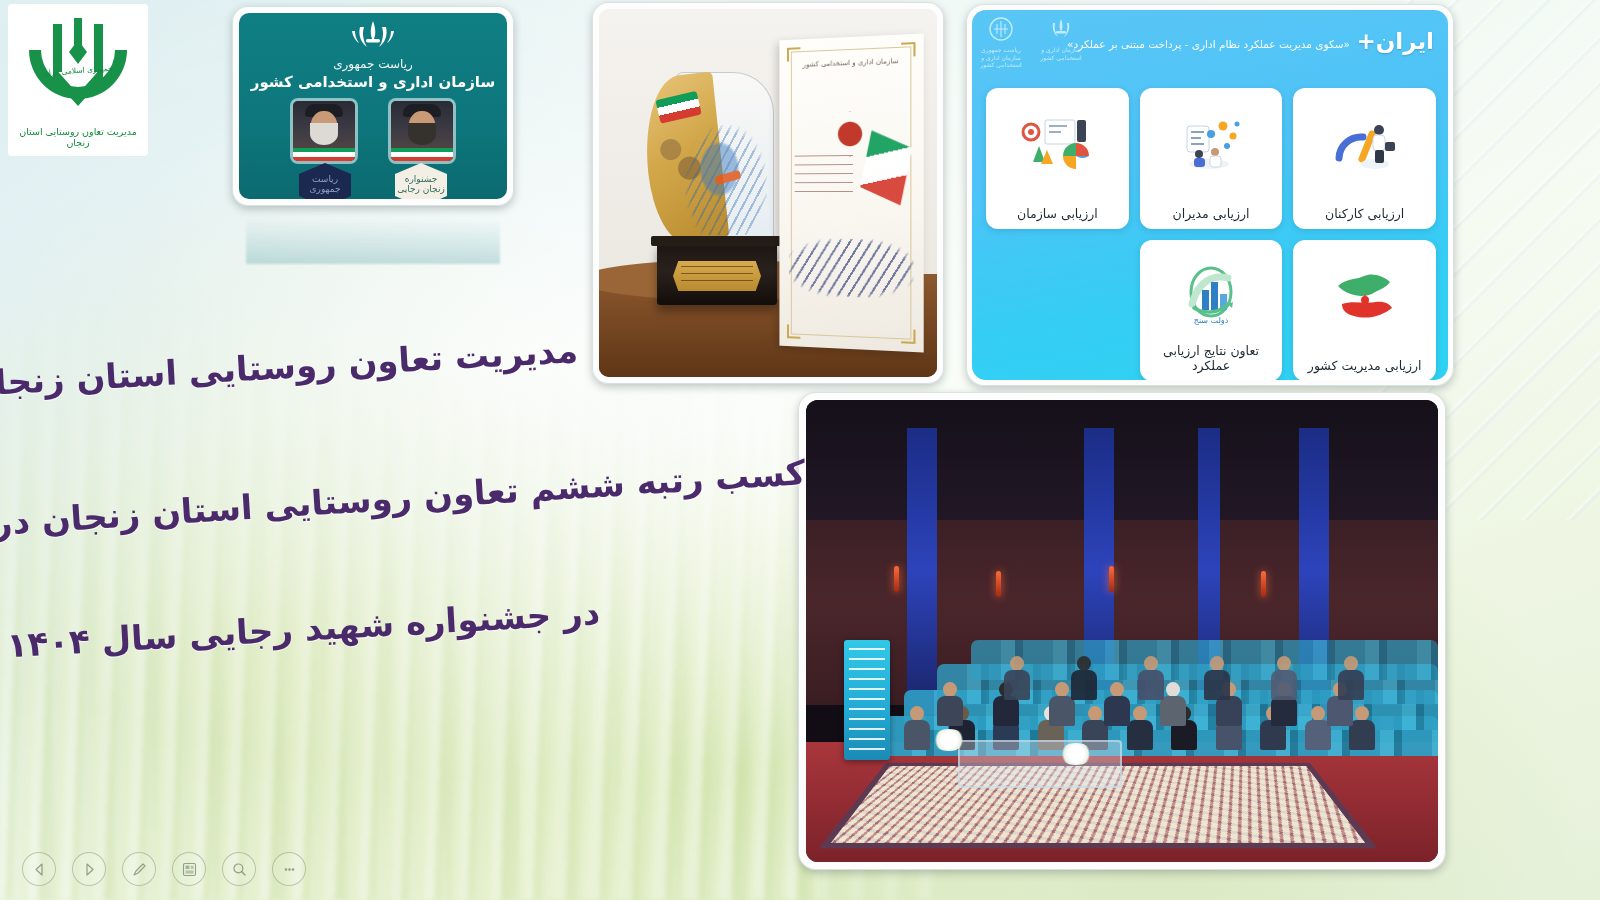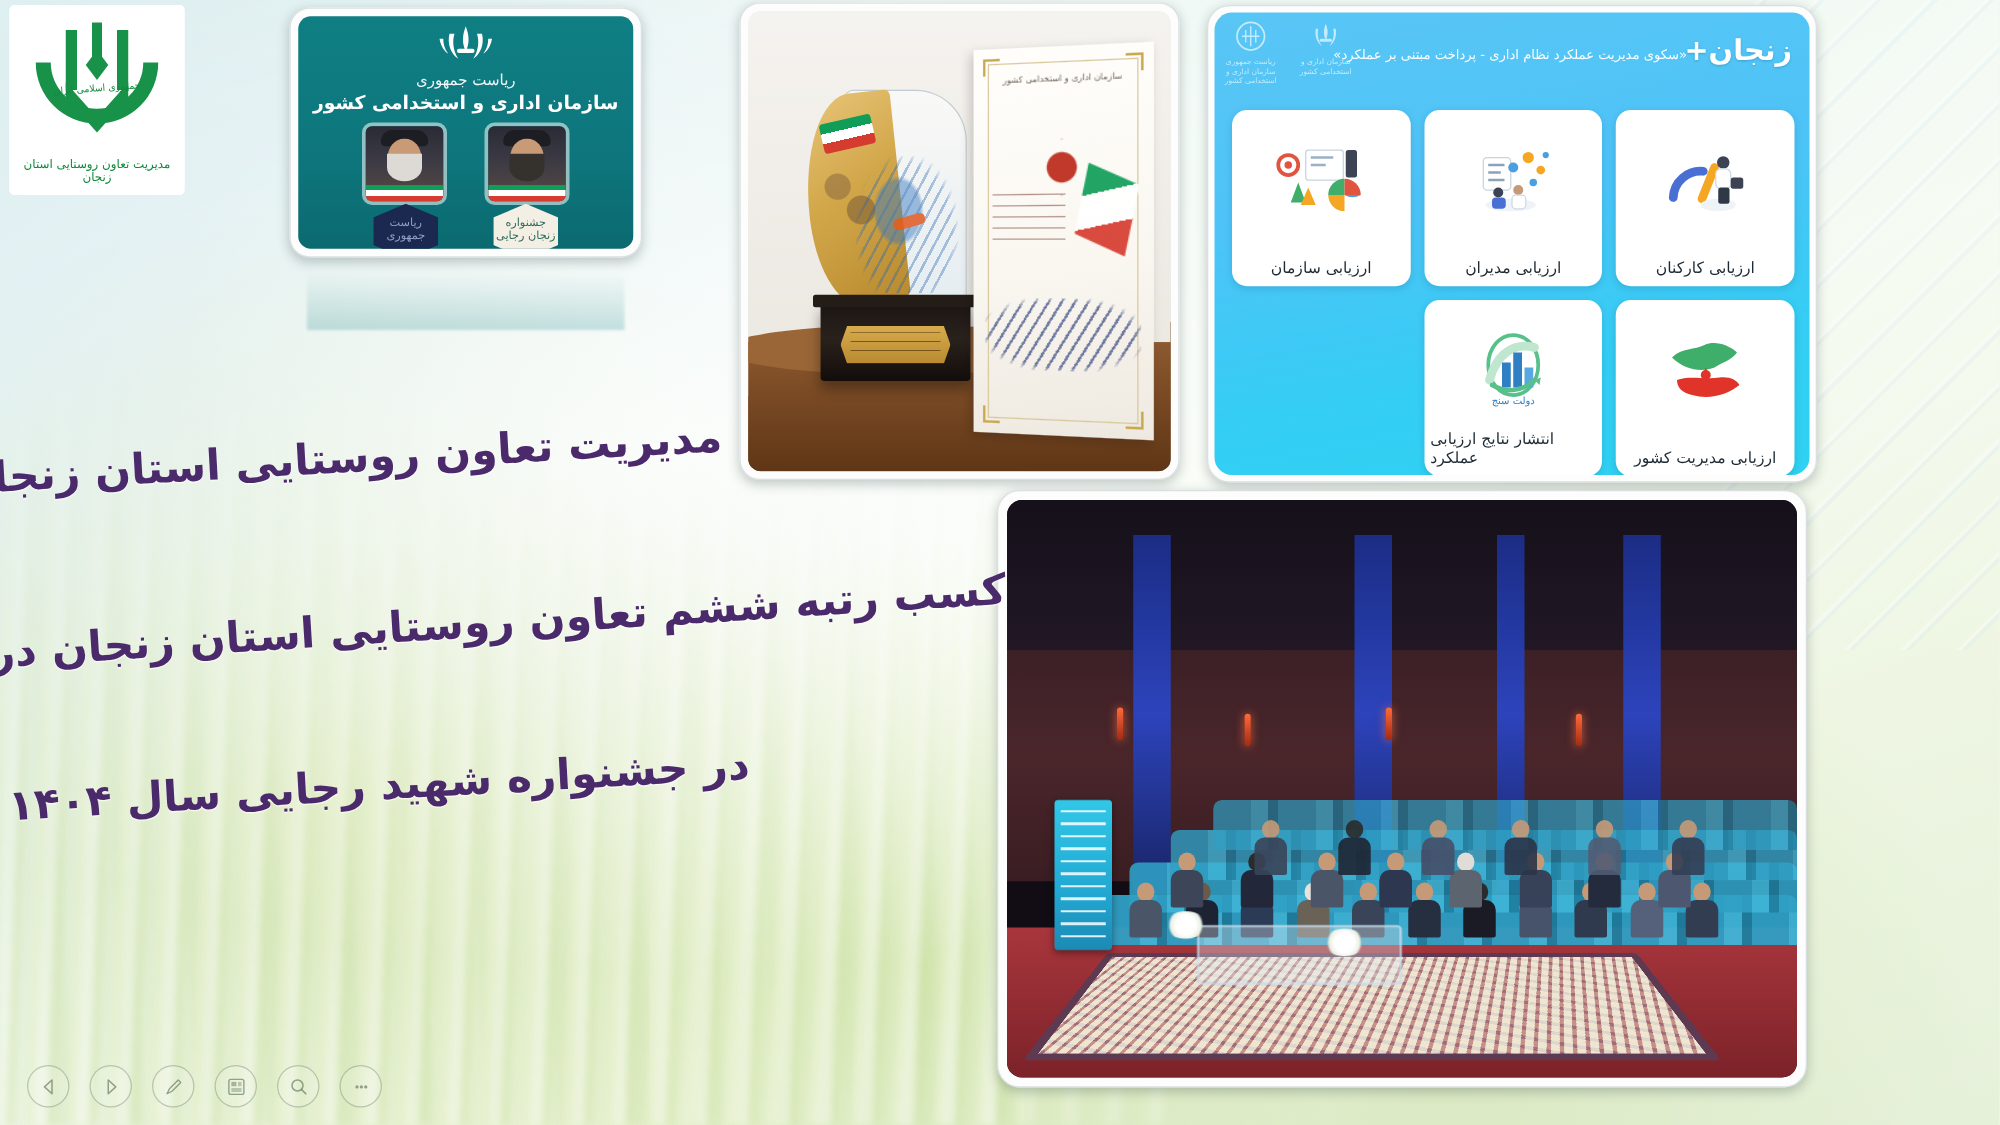--- a/index.html
+++ b/index.html
@@ -172,21 +172,21 @@
   #seal-a{left:6px;}
   #seal-b{left:66px;}
   .seal-cap{position:absolute;left:0;right:0;top:30px;text-align:center;color:#eaf9ff;font-size:6px;line-height:1.25;}
   .tiles{position:absolute;left:14px;right:12px;top:78px;
     display:grid;grid-template-columns:repeat(3,1fr);grid-auto-rows:141px;gap:11px;direction:rtl;}
   .tile{background:#fff;border-radius:12px;position:relative;
     box-shadow:0 2px 6px rgba(10,80,110,.18);display:flex;flex-direction:column;
     align-items:center;justify-content:flex-end;padding-bottom:7px;box-sizing:border-box;overflow:hidden;}
   .tile .ico{position:absolute;left:0;right:0;top:12px;height:88px;
     display:flex;align-items:center;justify-content:center;}
-  .tile .lbl{font-size:12.5px;color:#1d2a33;text-align:left;line-height:1.25;padding:0 5px;z-index:2;}
+  .tile .lbl{font-size:12.5px;color:#1d2a33;text-align:center;line-height:1.25;padding:0 5px;z-index:2;}
   .tile .sublbl{font-size:9px;color:#3a4a55;}
 
   
   #hall-photo{left:798px;top:392px;width:648px;height:478px;border-radius:18px;padding:8px;}
   #hall-photo .inner{border-radius:12px;background:#120d14;}
   .hall-ceiling{position:absolute;left:0;right:0;top:0;height:30%;
     background:linear-gradient(180deg,#151019 0%,#1d1522 55%,#241826 100%);}
   .hall-wall{position:absolute;left:0;right:0;top:26%;height:40%;
     background:linear-gradient(180deg,#3b2026 0%,#4a262b 45%,#3a1d22 100%);}
   .pillar{position:absolute;top:6%;width:30px;height:62%;
@@ -326,21 +326,21 @@
         <div class="ribbon"></div>
         <div class="lines"></div>
         <div class="title"></div>
       </div>
     </div>
   </div>
 
   <div class="frame" id="mana-panel">
     <div class="inner">
       <div class="mana-head">
-        <div class="mana-brand">زنجان+</div>
+        <div class="mana-brand">ایران+</div>
         <div class="mana-sub">«سکوی مدیریت عملکرد نظام اداری - پرداخت مبتنی بر عملکرد»</div>
       </div>
 
       <div class="mana-seal" id="seal-a">
         <svg width="30" height="30" viewBox="0 0 30 30" style="margin:0 auto;display:block;opacity:.9">
           <circle cx="15" cy="13" r="11" fill="none" stroke="#fff" stroke-width="1.4"></circle>
           <path d="M8 13 h14 M11 8 v10 M19 8 v10 M15 5 v16" stroke="#fff" stroke-width="1.1" fill="none"></path>
         </svg>
         <div class="seal-cap">ریاست جمهوری سازمان اداری و استخدامی کشور</div>
       </div>
@@ -428,21 +428,21 @@
               <ellipse cx="35" cy="28" rx="20" ry="24" fill="none" stroke="#58c08a" stroke-width="3"></ellipse>
               <path d="M16 40 C22 18 36 10 52 14" fill="none" stroke="#bfe6cf" stroke-width="7" stroke-linecap="round"></path>
               <rect x="26" y="26" width="7" height="20" fill="#2f7fc4"></rect>
               <rect x="35" y="18" width="7" height="28" fill="#2f7fc4"></rect>
               <rect x="44" y="30" width="7" height="16" fill="#57a8e0"></rect>
               <path d="M18 44 C28 50 42 50 52 40" fill="none" stroke="#58c08a" stroke-width="3.5" stroke-linecap="round"></path>
               <path d="M52 40 l5 -2 l-1 6 z" fill="#58c08a"></path>
               <text x="35" y="59" font-size="8" fill="#2f7fc4" text-anchor="middle">دولت سنج</text>
             </svg>
           </div>
-          <div class="lbl">انتشار نتایج ارزیابی عملکرد</div>
+          <div class="lbl">تعاون نتایج ارزیابی عملکرد</div>
         </div>
 
 
       </div>
     </div>
   </div>
 
   <div class="frame" id="hall-photo">
     <div class="inner">
       <div class="hall-ceiling"></div>

